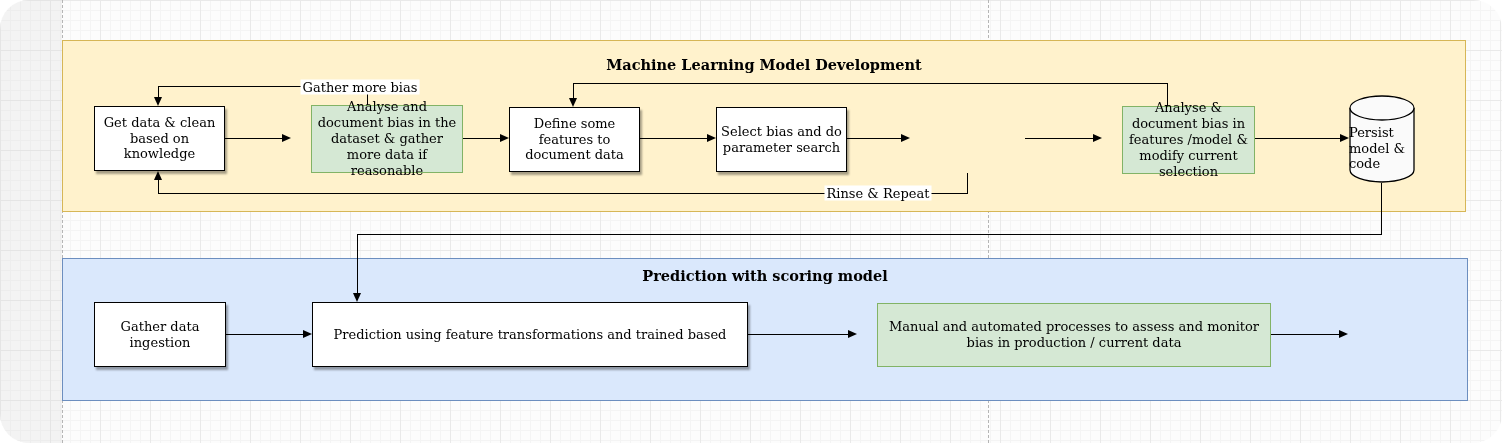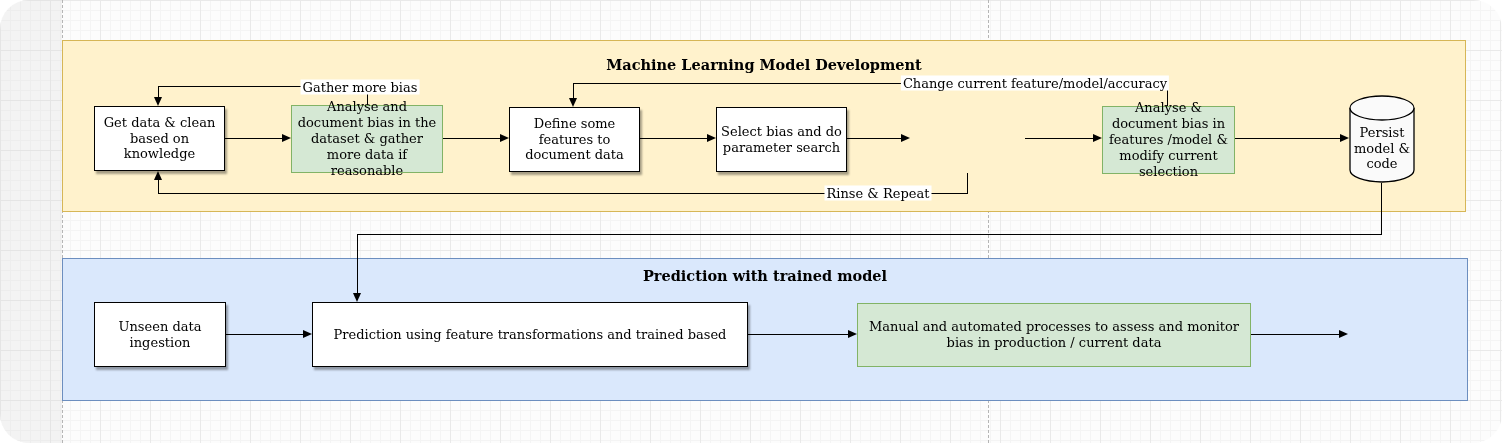--- a/index.html
+++ b/index.html
@@ -21,28 +21,28 @@
   .group { position:absolute; border:1px solid; }
   .group.yellow { background:#fff2cc; border-color:#d6b656; }
   .group.blue   { background:#dae8fc; border-color:#6c8ebf; }
   .group-title { position:absolute; text-align:center; font-weight:bold; font-size:14.5px; color:#000; }
 
   .node {
     position:absolute; display:flex; align-items:center; justify-content:center;
     text-align:center; font-size:13px; line-height:1.22; color:#000; padding:2px 3px;
   }
   .node.white { background:#ffffff; border:1px solid #000; box-shadow:2px 3px 2px rgba(0,0,0,0.35); }
-  .node.green { background:#d5e8d4; border:1px solid #82b366; }
+  .node.green { background:#d5e8d4; border:1px solid #82b366;margin-left:20px; }
 
   .cylinder { position:absolute; }
   .cylinder svg { position:absolute; left:0; top:0; }
   .cyl-label {
     position:absolute; left:0; right:0; top:24px; bottom:5px;
     display:flex; align-items:center; justify-content:center;
-    text-align:center; font-size:13px; line-height:1.22; color:#000;
+    font-size:13px; line-height:1.22; color:#000;
   }
 
   .seg { position:absolute; background:#000; }
   .seg.h { height:1.4px; }
   .seg.v { width:1.4px; }
   .ah { position:absolute; width:0; height:0; }
   .ah-r { border-top:4.5px solid transparent; border-bottom:4.5px solid transparent; border-left:9px solid #000; }
   .ah-d { border-left:4.5px solid transparent; border-right:4.5px solid transparent; border-top:9px solid #000; }
   .ah-u { border-left:4.5px solid transparent; border-right:4.5px solid transparent; border-bottom:9px solid #000; }
 
@@ -57,21 +57,21 @@
 <div id="canvas">
 
   <div class="offpage"></div>
   <div class="page-dash" style="left:62px"></div>
   <div class="page-dash" style="left:988px"></div>
 
   <div class="group yellow" style="left:62px; top:40px; width:1404px; height:172px"></div>
   <div class="group-title" style="left:62px; top:56px; width:1404px">Machine Learning Model Development</div>
 
   <div class="group blue" style="left:62px; top:258px; width:1406px; height:143px"></div>
-  <div class="group-title" style="left:62px; top:267px; width:1406px">Prediction with trained model</div>
+  <div class="group-title" style="left:62px; top:267px; width:1406px">Prediction with scoring model</div>
 
   <div class="seg h" style="left:225px; top:137.5px; width:58px"></div>
   <div class="ah ah-r" style="left:282px; top:133.7px"></div>
 
   <div class="seg h" style="left:443px; top:137.5px; width:58px"></div>
   <div class="ah ah-r" style="left:500px; top:133.7px"></div>
 
   <div class="seg h" style="left:640px; top:137.5px; width:67px"></div>
   <div class="ah ah-r" style="left:707px; top:133.7px"></div>
 
@@ -87,21 +87,20 @@
   <div class="seg v" style="left:366.5px; top:86px; height:19.5px"></div>
   <div class="seg h" style="left:158px; top:85.5px; width:210px"></div>
   <div class="seg v" style="left:157.5px; top:86px; height:12px"></div>
   <div class="ah ah-d" style="left:153.5px; top:97px"></div>
   <div class="edge-label" style="left:360px; top:87px">Gather more bias</div>
 
   <div class="seg v" style="left:1167px; top:83px; height:23px"></div>
   <div class="seg h" style="left:573px; top:82.5px; width:595px"></div>
   <div class="seg v" style="left:572.5px; top:83px; height:16px"></div>
   <div class="ah ah-d" style="left:568.5px; top:98px"></div>
-  <div class="edge-label" style="left:1035px; top:83px">Change current feature/model/accuracy</div>
 
   <div class="seg v" style="left:966.5px; top:173px; height:20.5px"></div>
   <div class="seg h" style="left:158px; top:192.6px; width:810px"></div>
   <div class="seg v" style="left:157.5px; top:180px; height:13.5px"></div>
   <div class="ah ah-u" style="left:153.5px; top:171px"></div>
   <div class="edge-label" style="left:878px; top:193px">Rinse &amp; Repeat</div>
 
   <div class="seg v" style="left:1380.5px; top:183px; height:51.5px"></div>
   <div class="seg h" style="left:357px; top:233.5px; width:1025px"></div>
   <div class="seg v" style="left:356.5px; top:234px; height:60px"></div>
@@ -139,21 +138,21 @@
 
   <div class="cylinder" style="left:1349px; top:95px; width:66px; height:88px">
     <svg width="66" height="88" viewBox="0 0 66 88">
       <path d="M1 13 L1 75 C1 81.6 15.3 87 33 87 C50.7 87 65 81.6 65 75 L65 13" fill="#fafafa" stroke="#000000" stroke-width="1.3"></path>
       <ellipse cx="33" cy="13" rx="32" ry="12" fill="#fafafa" stroke="#000000" stroke-width="1.3"></ellipse>
     </svg>
     <span class="cyl-label">Persist model &amp; code</span>
   </div>
 
   <div class="node white" style="left:94px; top:302px; width:132px; height:65px">
-    <span>Unseen data ingestion</span>
+    <span>Gather data ingestion</span>
   </div>
 
   <div class="node white" style="left:312px; top:302px; width:436px; height:65px">
     <span>Prediction using feature transformations and trained based</span>
   </div>
 
   <div class="node green" style="left:857px; top:303px; width:394px; height:64px">
     <span>Manual and automated processes to assess and monitor bias in production / current data</span>
   </div>
 

